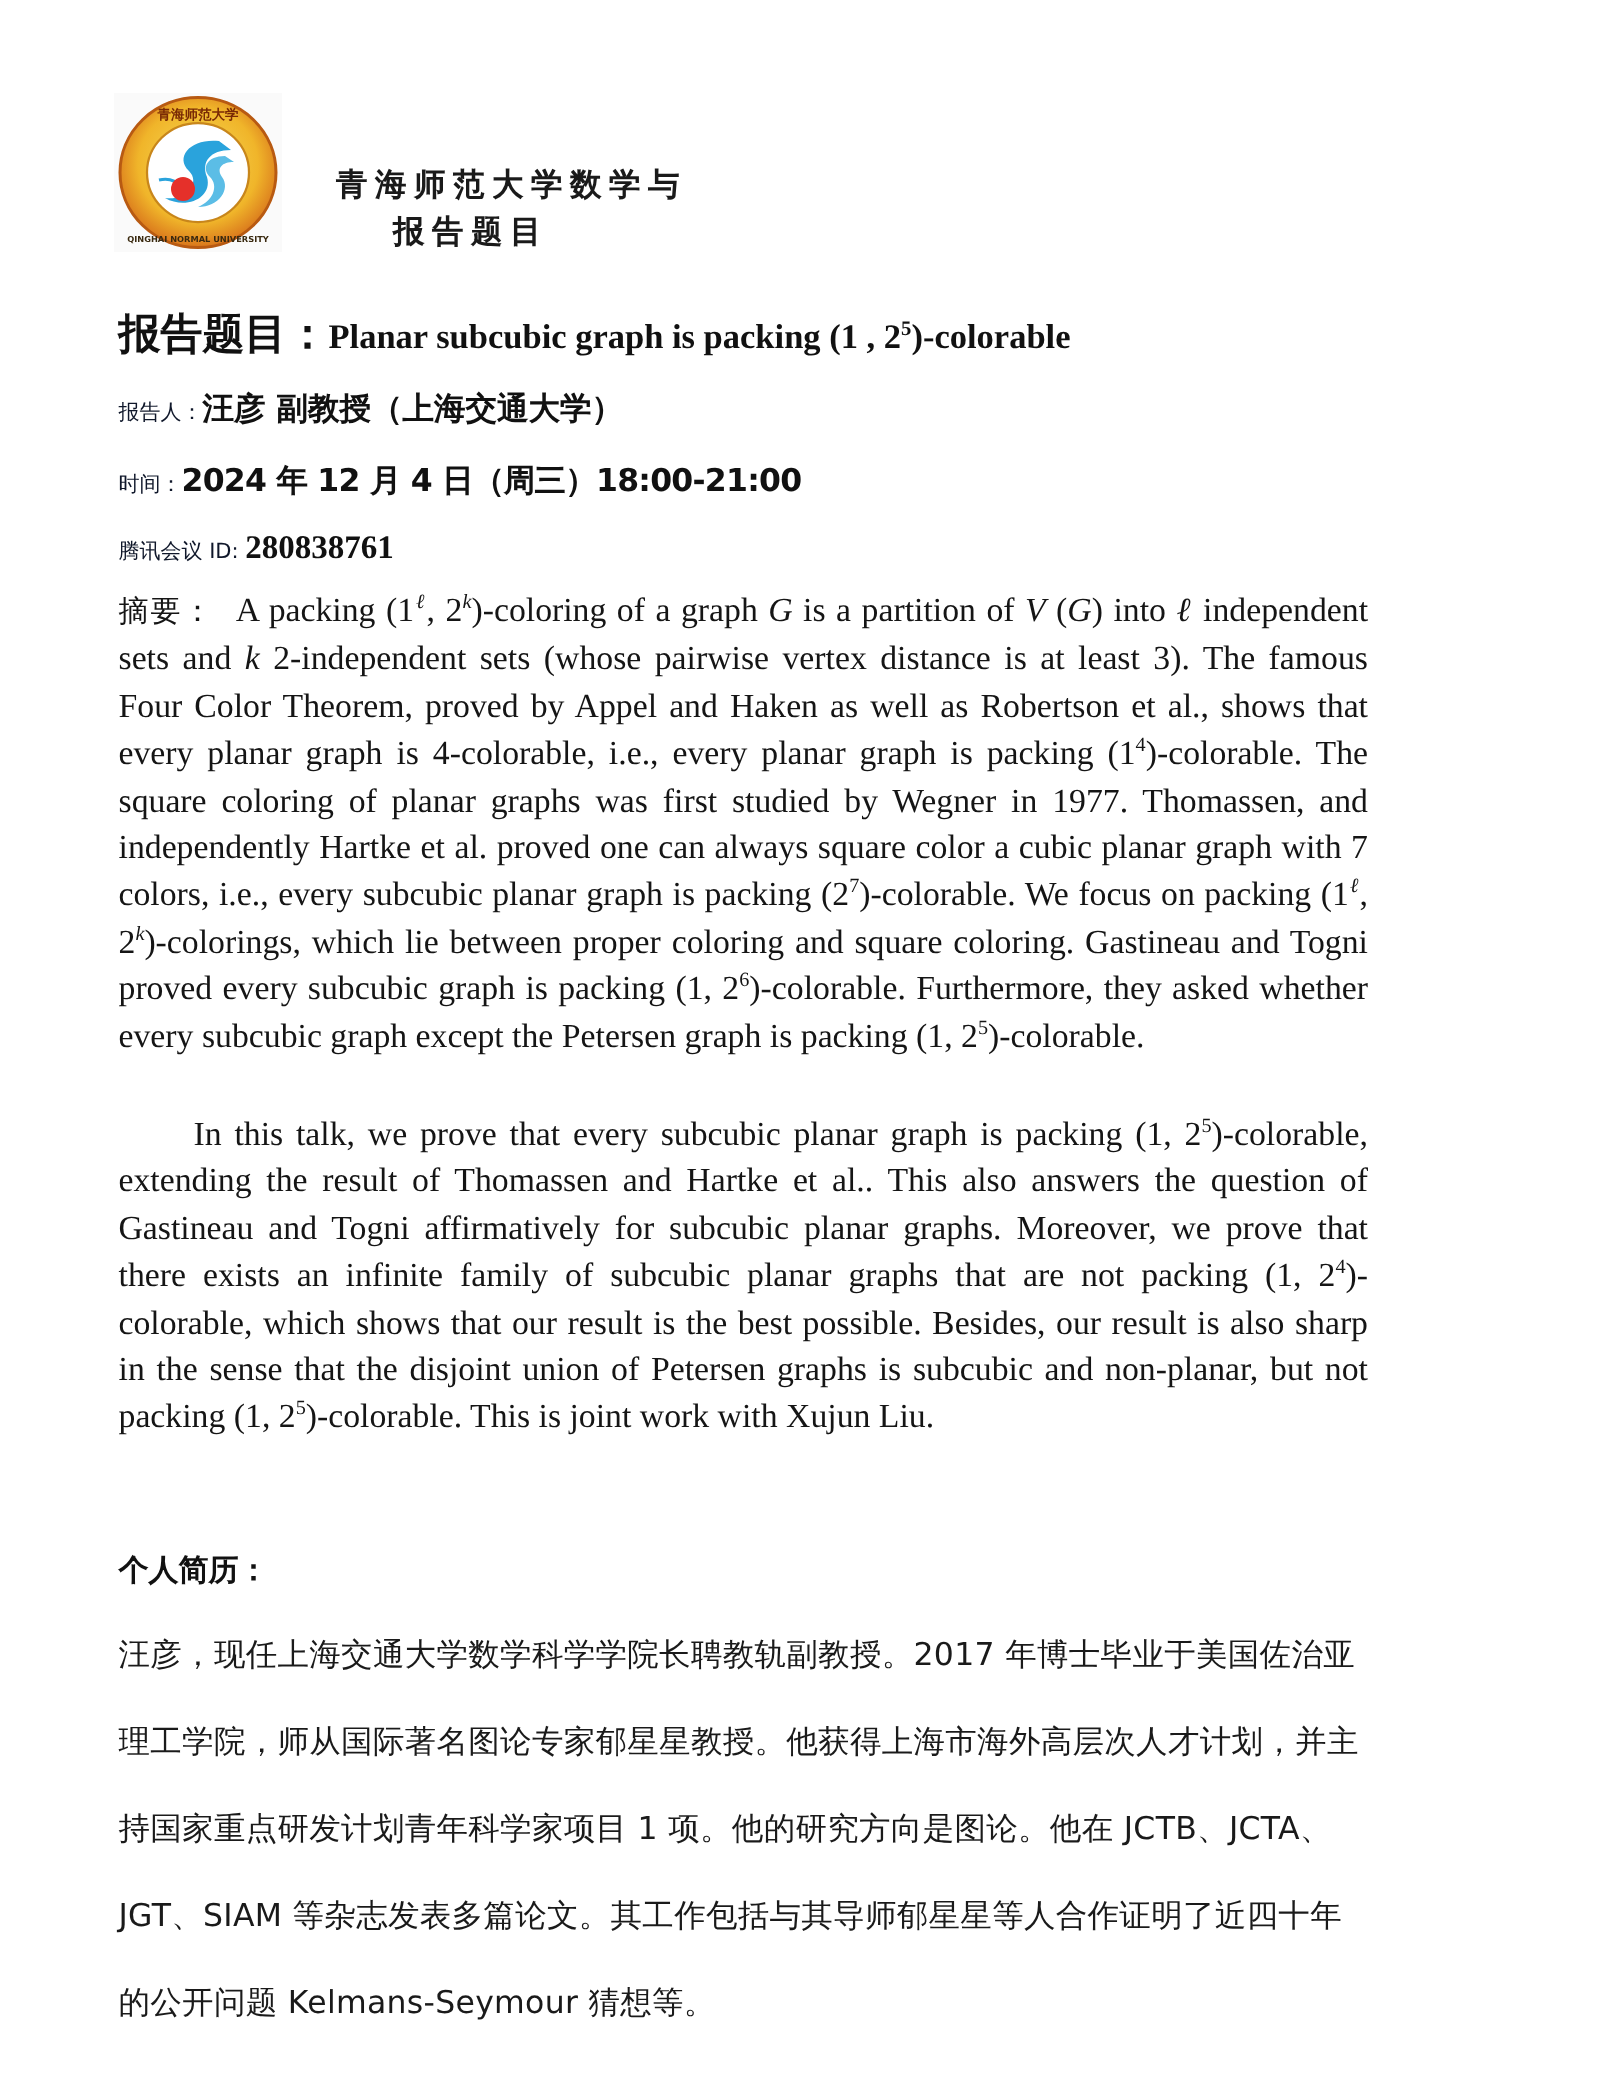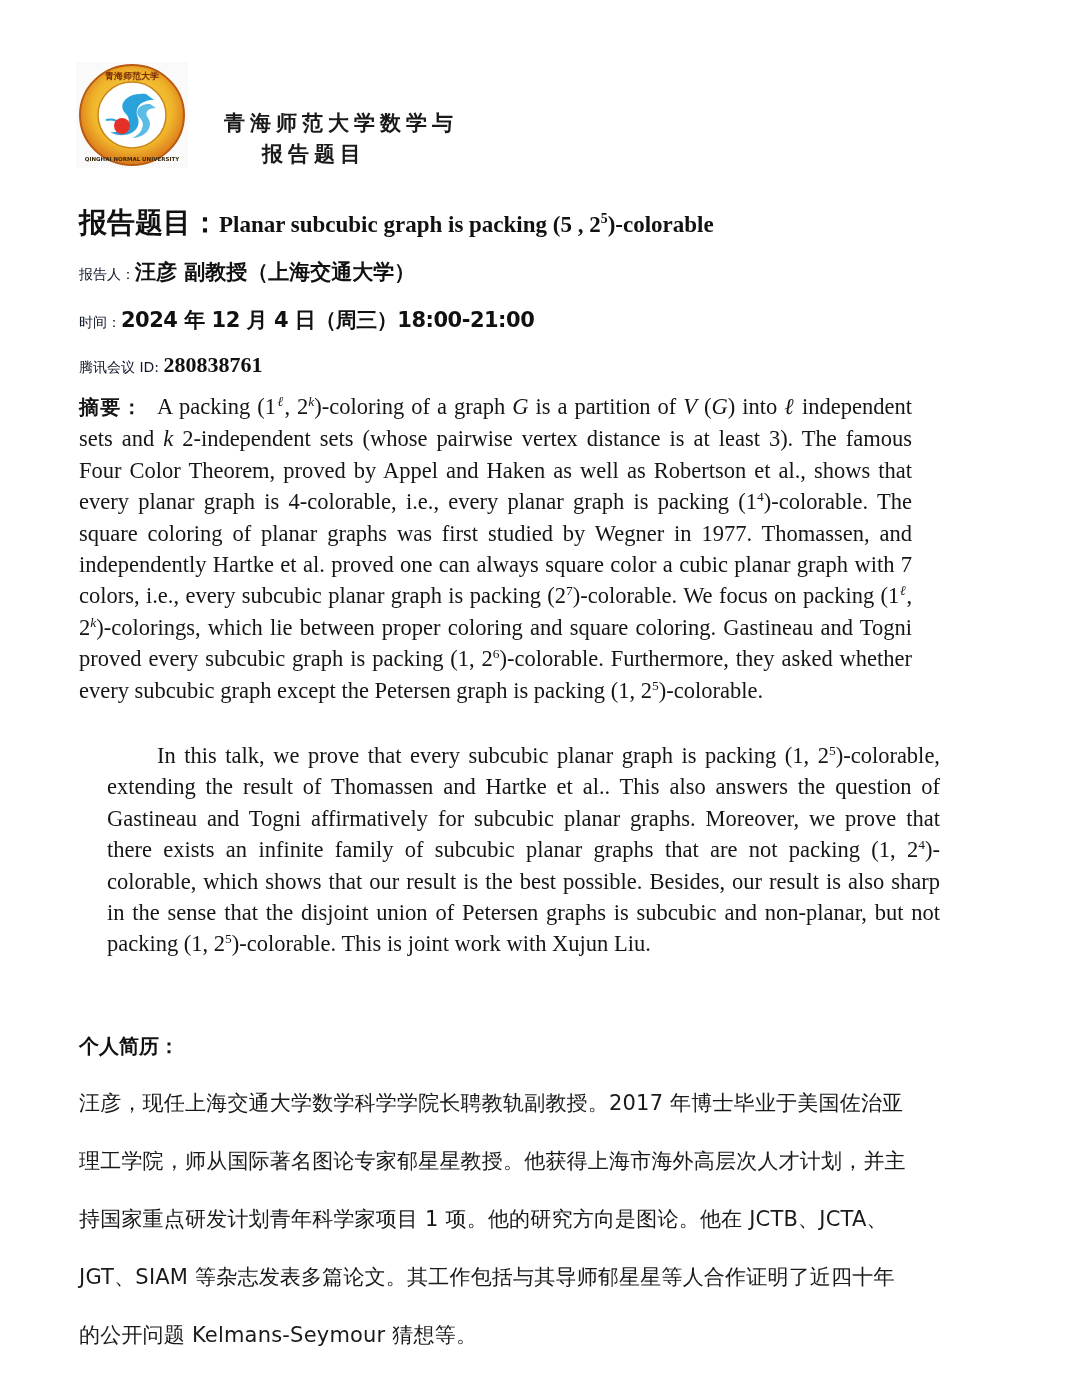--- a/index.html
+++ b/index.html
@@ -25,22 +25,22 @@
     .meeting { top: 352px; font-size: 22px; text-align: right; }
     .meeting .val { font-family: "Liberation Serif", serif; font-weight: bold; font-size: 22px; }
 
     sup { font-size: 0.6em; vertical-align: super; line-height: 0; }
     .para {
       position: absolute; left: 79px; width: 833px;
       font-family: "Liberation Serif", serif; font-size: 22.5px; line-height: 31.4px;
       text-align: justify; color: #151515;
     }
     .abs1 { top: 391px; }
-    .abs1 .lbl { font-family: "DejaVu Sans", sans-serif; font-weight: bold; font-size: 20px; margin-right: 14px; }
-    .abs2 { top: 740px; text-indent: 50px; margin-left: 28px; }
+    .abs1 .lbl { font-family: "DejaVu Sans", sans-serif; font-weight: normal; font-size: 20px; margin-right: 14px; }
+    .abs2 { top: 740px; text-indent: 50px; }
     i { font-style: italic; }
 
     .bio-h { position: absolute; left: 79px; top: 1033px; font-family: "DejaVu Sans", sans-serif; font-weight: bold; font-size: 20px; }
     .bio {
       position: absolute; left: 79px; top: 1074px; width: 836px;
       font-family: "DejaVu Sans", sans-serif; font-size: 21px; line-height: 58px; color: #1a1a1a;
       letter-spacing: 0.2px;
     }
   </style>
 </head>
@@ -63,21 +63,21 @@
     <path d="M30 58 C38 56 44 60 44 64" stroke="#2aa3dc" stroke-width="2" fill="none"></path>
     <circle cx="46" cy="64" r="8" fill="#e5302a"></circle>
     <text x="56" y="17" font-size="9" font-family="DejaVu Sans, sans-serif" font-weight="bold" fill="#7a2a05" text-anchor="middle">青海师范大学</text>
     <text x="56" y="99" font-size="5.5" font-family="DejaVu Sans, sans-serif" font-weight="bold" fill="#3a2a10" text-anchor="middle">QINGHAI NORMAL UNIVERSITY</text>
   </svg>
 </div>
 <div class="org-line org1">青海师范大学数学与</div>
 <div class="org-line org2">报告题目</div>
 
 <div class="line title">
-  <span class="lbl">报告题目：</span><span class="val"><span>Planar subcubic graph is packing (5 , 2</span><sup>5</sup><span>)-colorable</span></span>
+  <span class="lbl">报告题目：</span><span class="val"><span>Planar subcubic graph is packing (1 , 2</span><sup>5</sup><span>)-colorable</span></span>
 </div>
 <div class="line speaker">
   <span class="lbl-light">报告人：</span><span class="val">汪彦 副教授（上海交通大学）</span>
 </div>
 <div class="line time">
   <span class="lbl-light">时间：</span><span class="val">2024 年 12 月 4 日（周三）18:00-21:00</span>
 </div>
 <div class="line meeting">
   <span class="lbl-light">腾讯会议 ID: </span><span class="val">280838761</span>
 </div>

